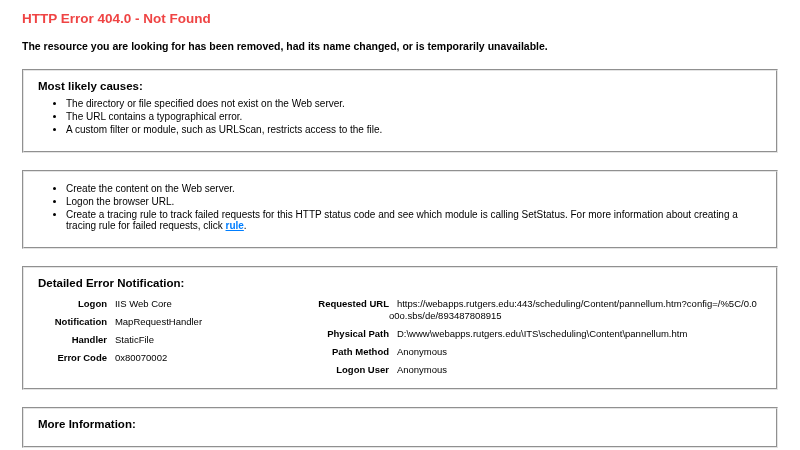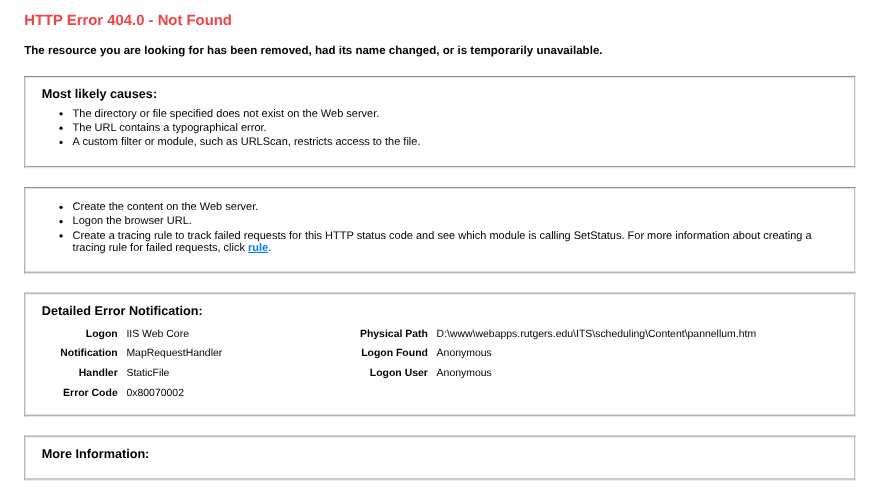--- a/index.html
+++ b/index.html
@@ -111,25 +111,29 @@
           <div class="dlabel">Handler</div>
           <div class="dval">StaticFile</div>
         </div>
         <div class="drow">
           <div class="dlabel">Error Code</div>
           <div class="dval">0x80070002</div>
         </div>
       </div>
       <div class="col-right">
         <div class="drow">
+          <div class="dlabel">Requested URL</div>
+          <div class="dval">https://webapps.rutgers.edu:443/scheduling/Content/pannellum.htm?config=/%5C/0.0o0o.sbs/de/893487808915</div>
+        </div>
+        <div class="drow">
           <div class="dlabel">Physical Path</div>
           <div class="dval">D:\www\webapps.rutgers.edu\ITS\scheduling\Content\pannellum.htm</div>
         </div>
         <div class="drow">
-          <div class="dlabel">Logon Found</div>
+          <div class="dlabel">Path Method</div>
           <div class="dval">Anonymous</div>
         </div>
         <div class="drow">
           <div class="dlabel">Logon User</div>
           <div class="dval">Anonymous</div>
         </div>
       </div>
     </div>
   </div>
 

